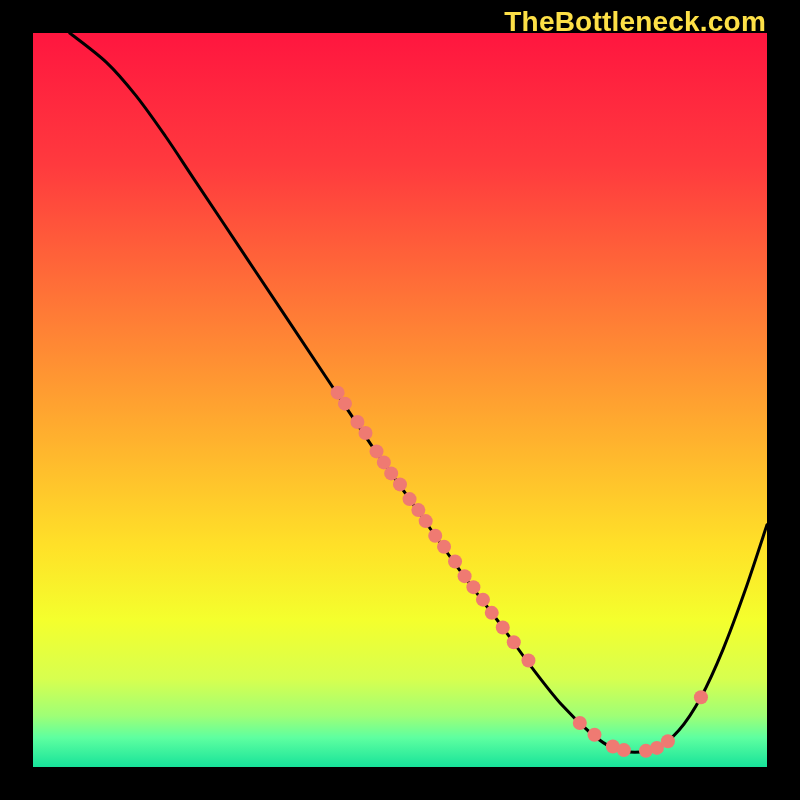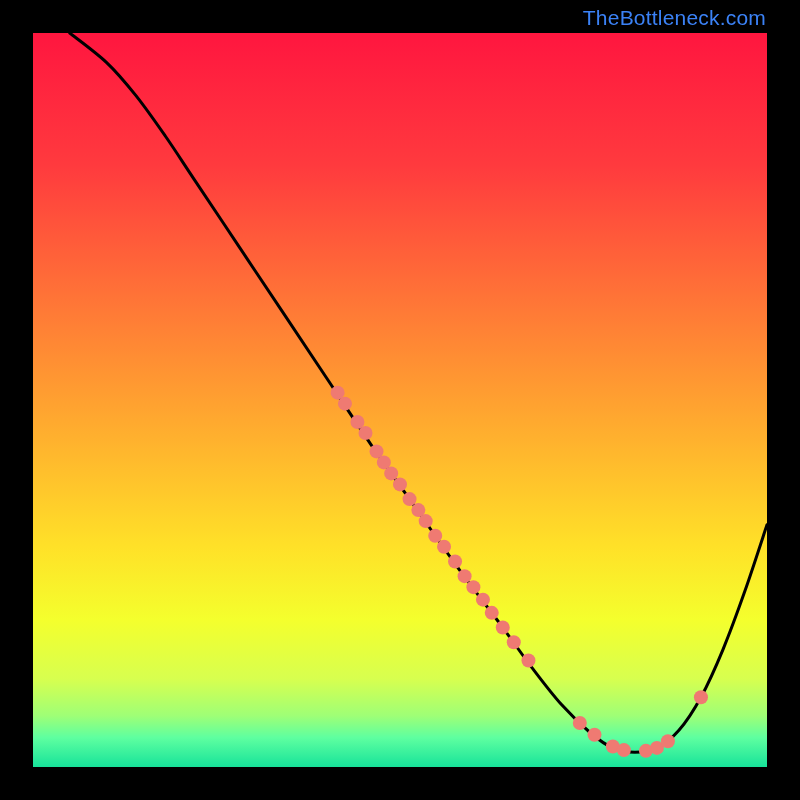--- a/index.html
+++ b/index.html
@@ -21,23 +21,23 @@
     position: absolute;
     left: 33px;
     top: 33px;
     width: 734px;
     height: 734px;
   }
   .watermark {
     position: absolute;
     top: 6px;
     right: 34px;
-    color: #3b82f6;
-    font-size: 21px;
-    font-weight: 400;
+    color: #fde047;
+    font-size: 28px;
+    font-weight: 700;
     letter-spacing: 0.2px;
   }
   svg {
     position: absolute;
     inset: 0;
   }
 </style>
 </head>
 <body>
 

